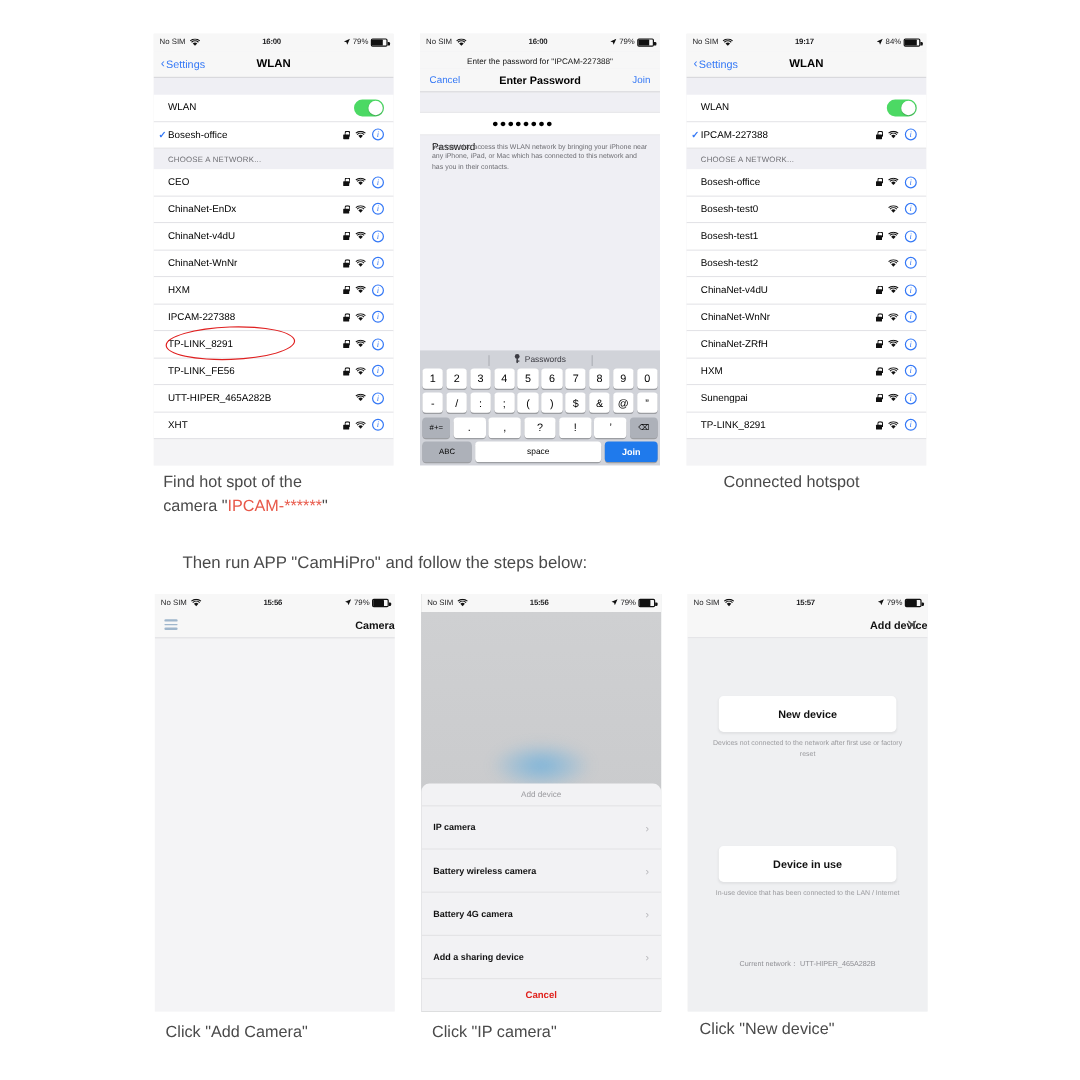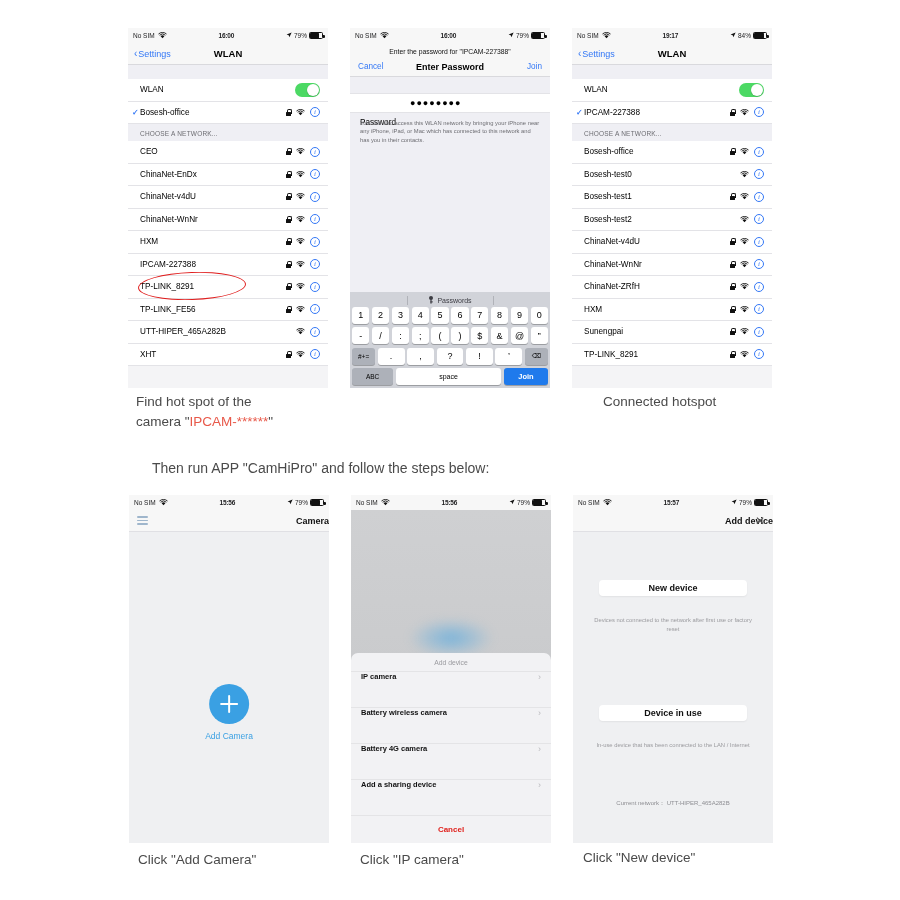--- a/index.html
+++ b/index.html
@@ -189,34 +189,34 @@
     bottom: 185px; width: 86px; height: 40px; border-radius:50%;
     background: radial-gradient(ellipse at center, rgba(58,160,227,.55), rgba(58,160,227,0) 70%);
     filter: blur(5px);
   }
   .sheet {
     position:absolute; left:0; right:0; bottom:0; background:#f2f2f4;
     border-radius: 7px 7px 0 0; overflow:hidden;
   }
   .sheet-title { text-align:center; font-size:6.8px; color:#9b9b9f; padding: 6px 0 5px 0;}
   .sheet-item {
-    height: 36px; display:flex; padding: 0 10px;
+    height: 36px; display:flex; align-items:center; padding: 0 10px;
     font-size: 7.5px; font-weight:bold; color:#111;
     border-top: 1px solid #e4e4e6;
   }
   .sheet-item .chev { margin-left:auto; color:#b9b9bd; font-size: 9px; font-weight: normal;}
   .sheet-cancel {
     height: 28px; display:flex; align-items:center; justify-content:center;
     font-size: 8px; font-weight:bold; color:#e0211c;
     border-top: 1px solid #e4e4e6;
   }
 
   
   .dev-card {
-    position:absolute; left:26px; right:26px; height:16px; background:#fff;
+    position:absolute; left:26px; right:26px; height:30px; background:#fff;
     border-radius:4px; display:flex; align-items:center; justify-content:center;
     font-size:9px; font-weight:bold; color:#111;
     box-shadow: 0 1px 2px rgba(0,0,0,.06);
   }
   .dev-sub {
     position:absolute; left:16px; right:16px; text-align:center;
     font-size:5.8px; color:#9a9a9e; line-height:1.5;
   }
   .cur-net {
     position:absolute; left:0; right:0; text-align:center;
@@ -744,26 +744,20 @@
           </span>
       </div>
     </div>
     <div class="app-nav">
       <span class="hamb">
           <span></span>
           <span></span>
           <span></span>
         </span>
       <span class="t">Camera</span>
-    </div>
-    <div class="app-body">
-      <div class="addcam">
-        <div class="circ"></div>
-        <div class="lb">Add Camera</div>
-      </div>
     </div>
   </div>
 
   <div class="phone" id="p5" style="left:351px; top:495px; width:200px; height:348px; background:#c9cacc;">
     <div class="statusbar">
       <div class="sb-left">
         <span>No SIM</span>
         <span class="wifi">
             <svg width="9" height="7" viewBox="0 0 9 7">
               <path d="M4.5 6.2 L2.6 4.2 a2.8 2.8 0 0 1 3.8 0 Z" fill="#111"></path>

